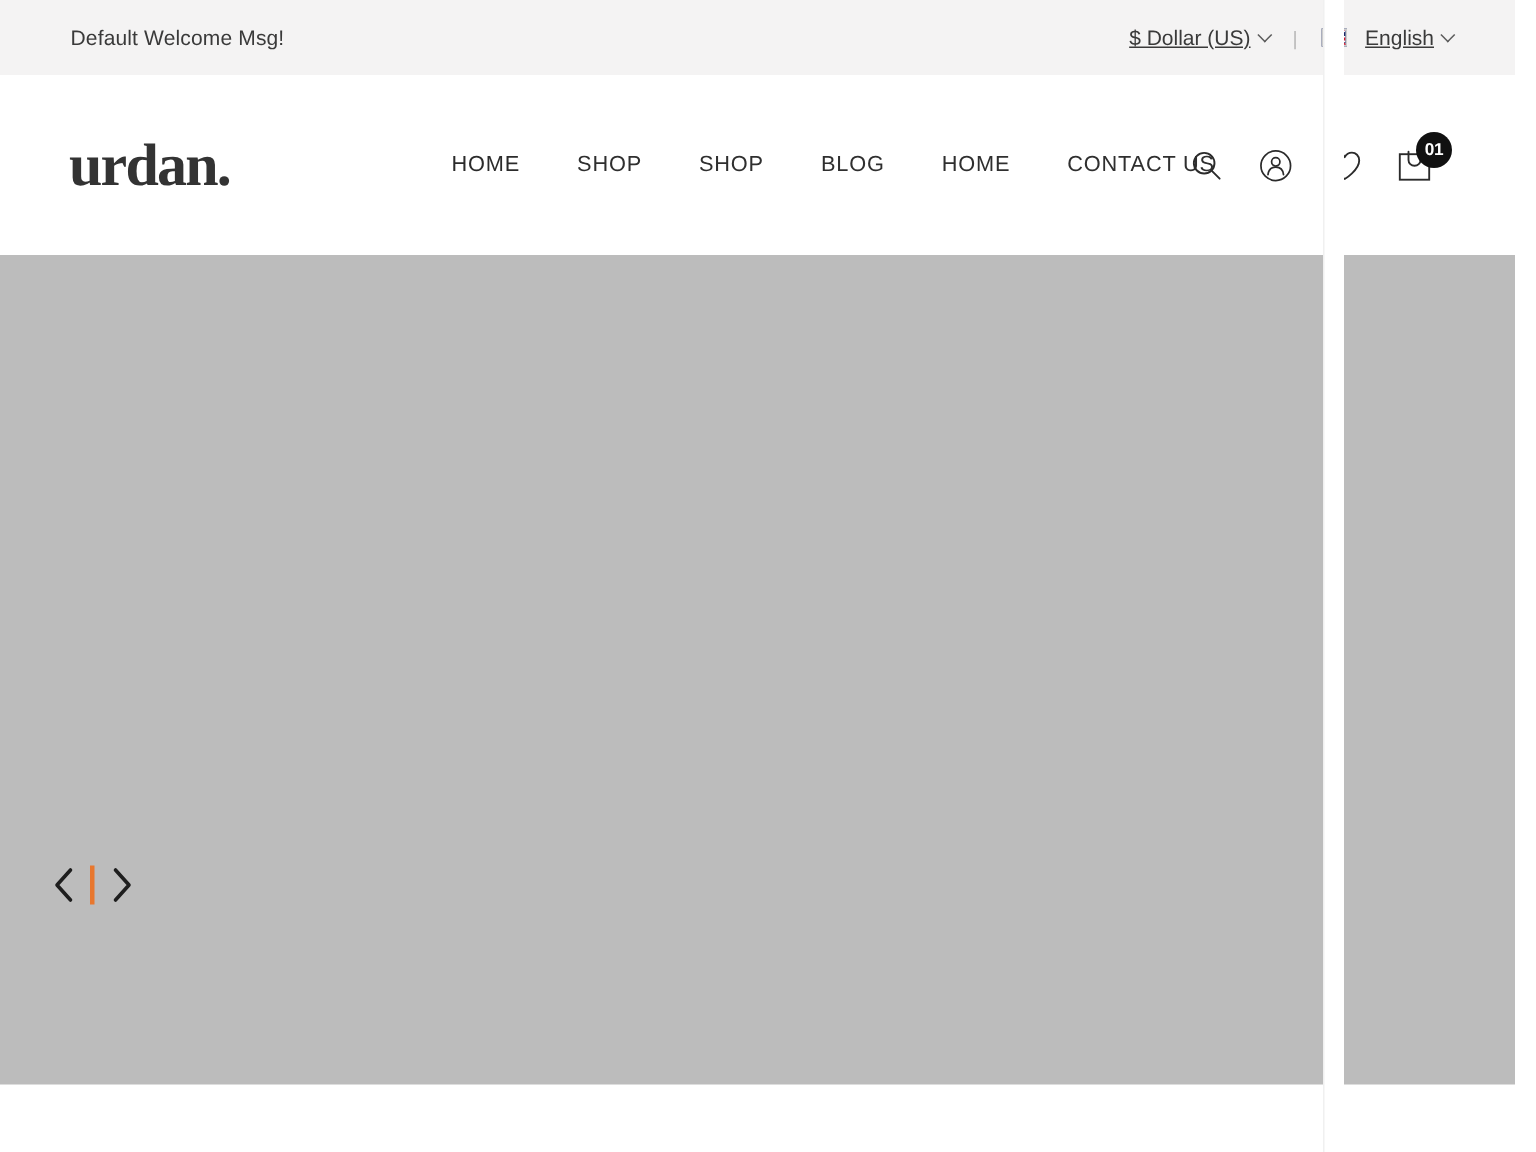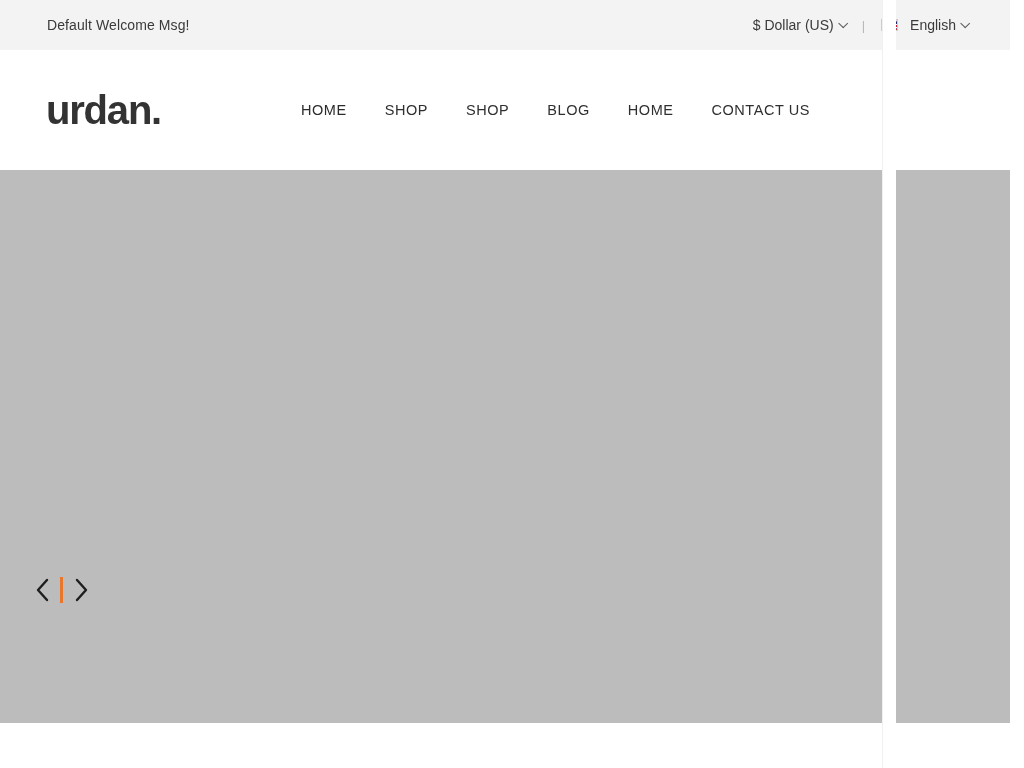--- a/index.html
+++ b/index.html
@@ -24,20 +24,21 @@
     white-space:nowrap;
   }
   .topbar-right {
     margin-left:auto; display:flex; align-items:center;
     gap:0px; padding-right:12px;
   }
   .top-select {
     display:flex; align-items:center; gap:5px;
     font-size:14px; color:#3a3a3a; cursor:pointer;
     white-space:nowrap;
+    text-decoration:underline;
   }
   .caret {
     display:inline-block; width:7px; height:7px;
     border-right:1.3px solid #5a5a5a; border-bottom:1.3px solid #5a5a5a;
     transform:rotate(45deg) translate(-1px,-2px);
   }
   .top-divider {
     color:#b8b8b8; font-size:13px; margin:0 16px; user-select:none;
   }
   .flag {
@@ -64,21 +65,21 @@
 
   
   .header {
     height:120px; width:1010px; background:#fff;
     display:flex; align-items:center; padding:0 30px 0 46px;
     position:relative;
   }
   .logo {
     font-size:40px; font-weight:700; color:#333333;
     letter-spacing:-1.2px; line-height:1;
-    font-family:Liberation Sans, sans-serif;
+    font-family:Liberation Serif, serif;
   }
   .nav {
     display:flex; align-items:center; gap:8px;
     position:absolute; left:301px; top:50%; transform:translateY(-50%);
   }
   .nav-item {
     font-size:14.5px; color:#2f2f2f; letter-spacing:0.55px;
     padding:0 0; margin-right:30px; cursor:pointer; white-space:nowrap;
   }
   .nav-item:last-child { margin-right:12px; }
@@ -180,20 +181,52 @@
 
       <nav class="nav">
         <span class="nav-item active">HOME</span>
         <span class="nav-item">SHOP</span>
         <span class="nav-item">SHOP</span>
         <span class="nav-item">BLOG</span>
         <span class="nav-item">HOME</span>
         <span class="nav-item">CONTACT US</span>
       </nav>
 
+      <div class="header-icons">
+
+        <div class="icon-btn">
+          <svg width="21" height="21" viewBox="0 0 22 22">
+            <circle cx="9.2" cy="9.2" r="7.2" fill="none" stroke="#2b2b2b" stroke-width="1.35"></circle>
+            <line x1="14.4" y1="14.4" x2="20" y2="20" stroke="#2b2b2b" stroke-width="1.35" stroke-linecap="round"></line>
+          </svg>
+        </div>
+
+        <div class="icon-btn">
+          <svg width="23" height="23" viewBox="0 0 24 24">
+            <circle cx="12" cy="12" r="10.3" fill="none" stroke="#2b2b2b" stroke-width="1.2"></circle>
+            <circle cx="12" cy="9.3" r="2.9" fill="none" stroke="#2b2b2b" stroke-width="1.2"></circle>
+            <path d="M6.6 18.2 C7.0 14.3 9.3 13.0 12 13.0 C14.7 13.0 17.0 14.3 17.4 18.2" fill="none" stroke="#2b2b2b" stroke-width="1.2" stroke-linecap="round"></path>
+          </svg>
+        </div>
+
+        <div class="icon-btn">
+          <svg width="23" height="21" viewBox="0 0 24 22">
+            <path d="M12 20.3 C12 20.3 1.9 14.0 1.9 7.3 C1.9 4.0 4.3 1.8 7.0 1.8 C9.3 1.8 11.1 3.3 12 5.0 C12.9 3.3 14.7 1.8 17.0 1.8 C19.7 1.8 22.1 4.0 22.1 7.3 C22.1 14.0 12 20.3 12 20.3 Z" fill="none" stroke="#2b2b2b" stroke-width="1.3" stroke-linejoin="round"></path>
+          </svg>
+        </div>
+
+        <div class="icon-btn cart-wrap">
+          <svg width="24" height="24" viewBox="0 0 24 24">
+            <rect x="2.2" y="4.8" width="19.6" height="17.0" fill="none" stroke="#2b2b2b" stroke-width="1.25"></rect>
+            <path d="M8.0 3.2 L8.0 8.6 C8.0 10.8 9.8 12.5 12.0 12.5 C14.2 12.5 16.0 10.8 16.0 8.6 L16.0 3.2" fill="none" stroke="#2b2b2b" stroke-width="1.25" stroke-linecap="round"></path>
+          </svg>
+          <span class="cart-badge">01</span>
+        </div>
+
+      </div>
     </div>
 
     <div class="hero">
 
       <div class="slider-nav">
         <div class="chev">
           <svg width="15" height="24" viewBox="0 0 15 24">
             <polyline points="12,2 3,12 12,22" fill="none" stroke="#1e1e1e" stroke-width="2.4" stroke-linecap="round" stroke-linejoin="round"></polyline>
           </svg>
         </div>

